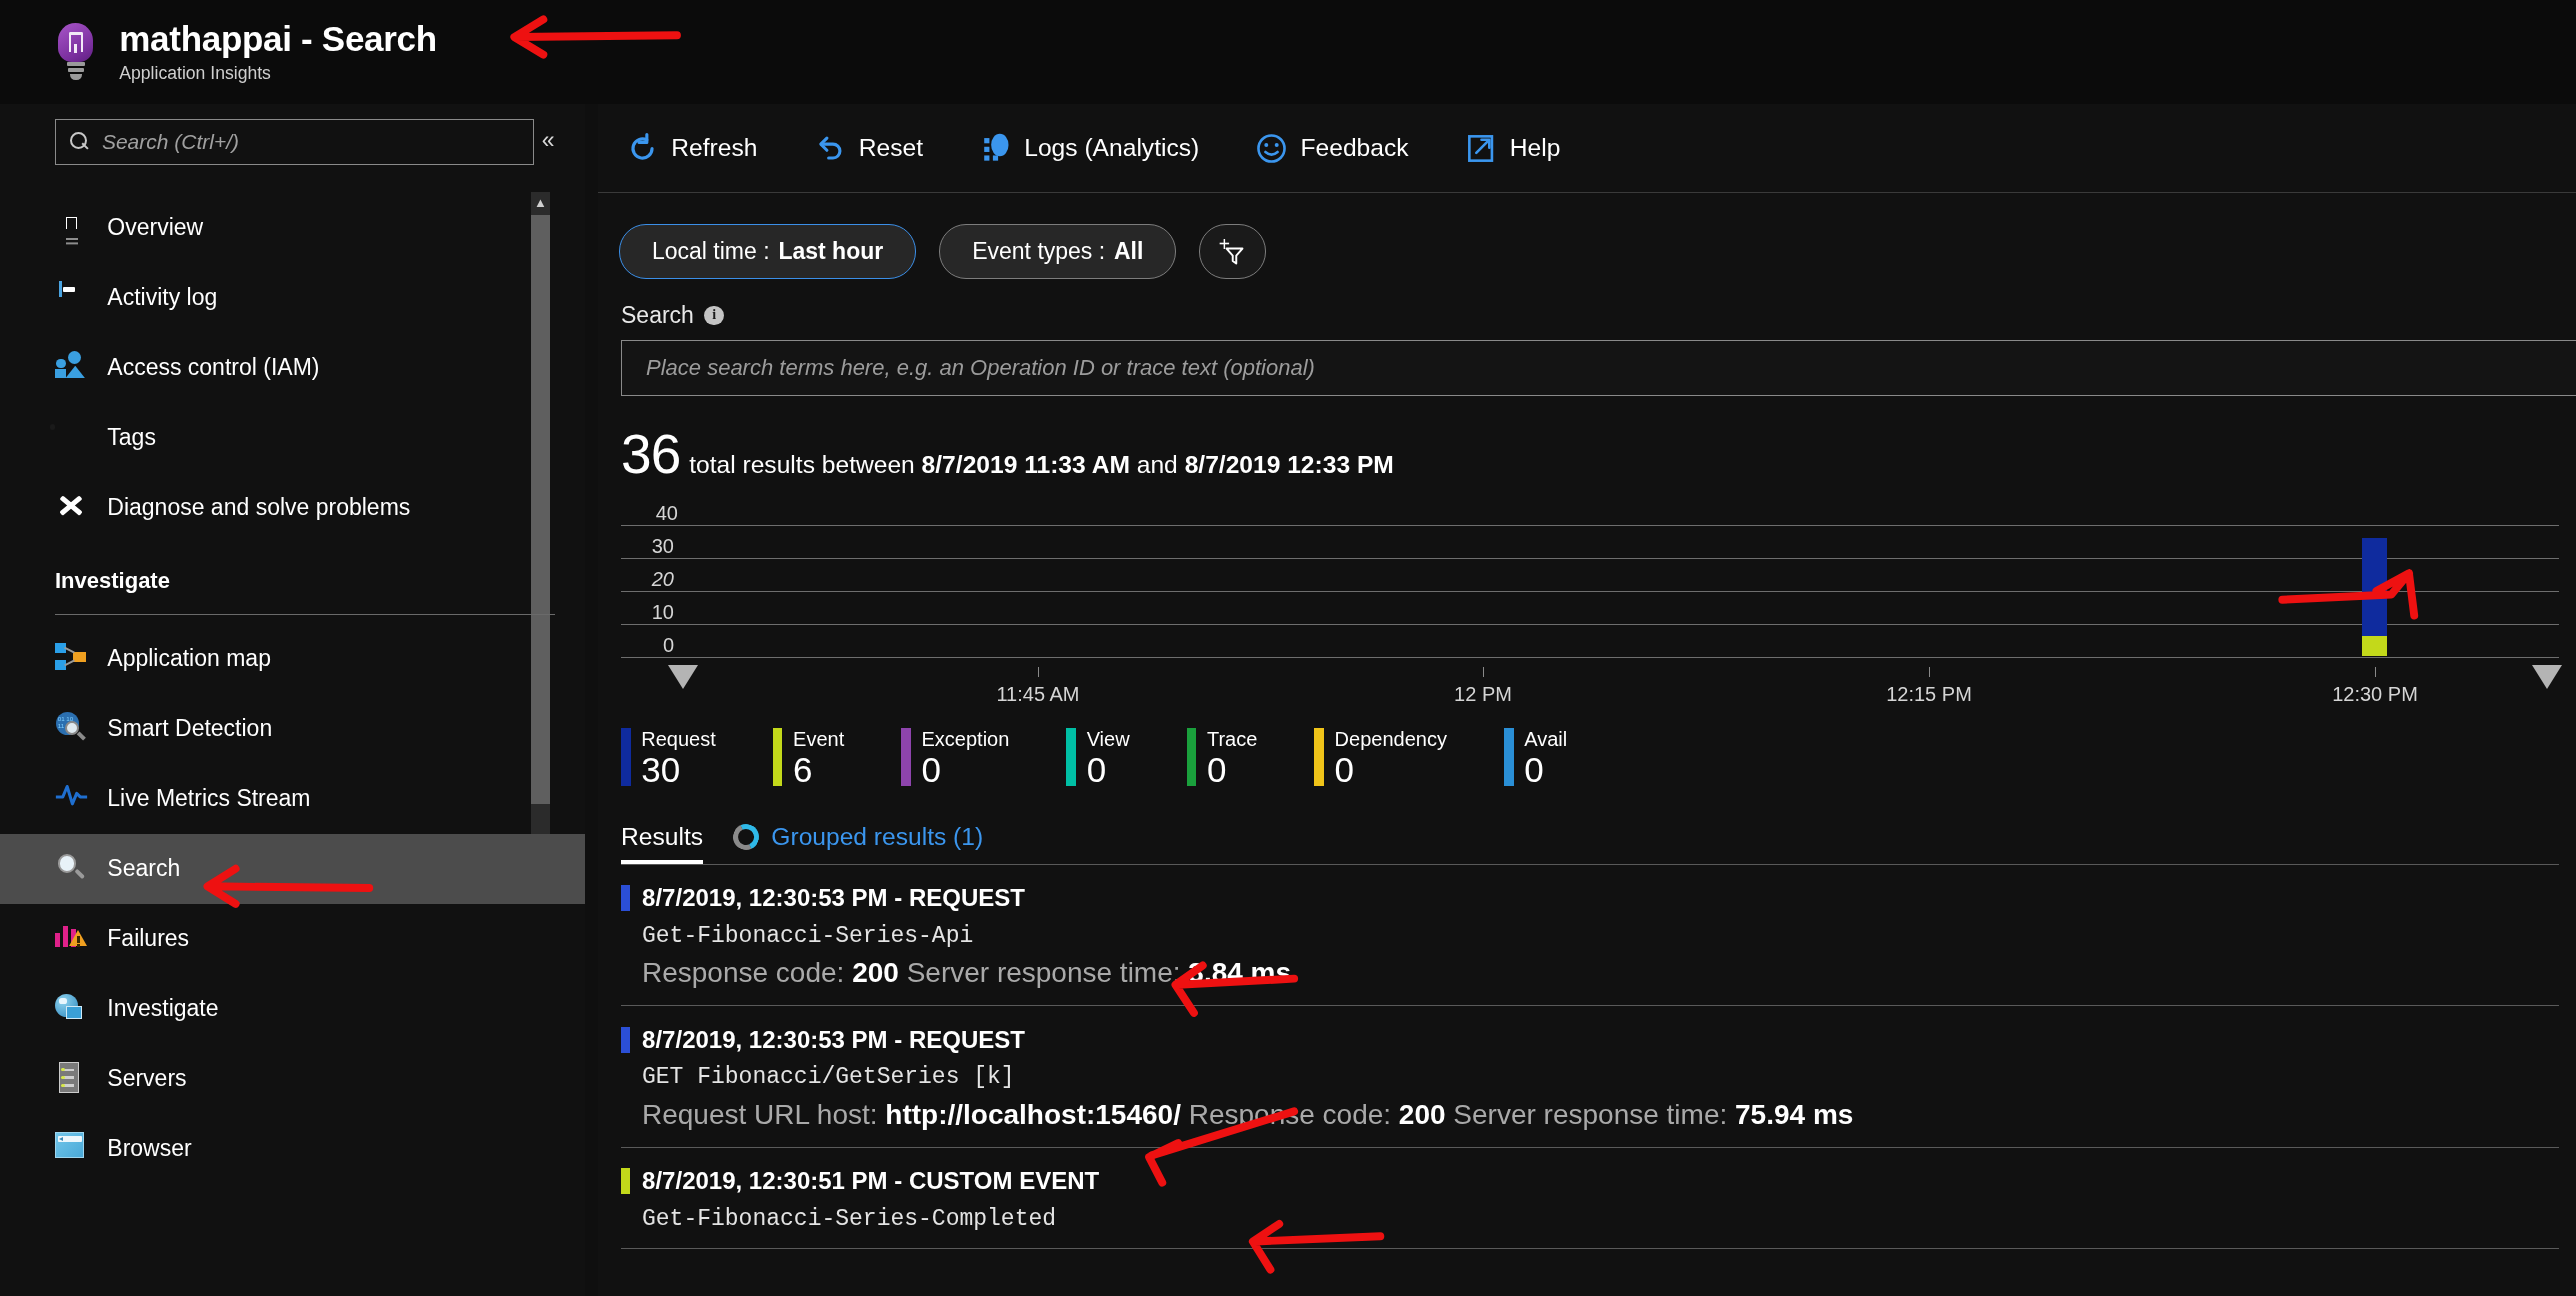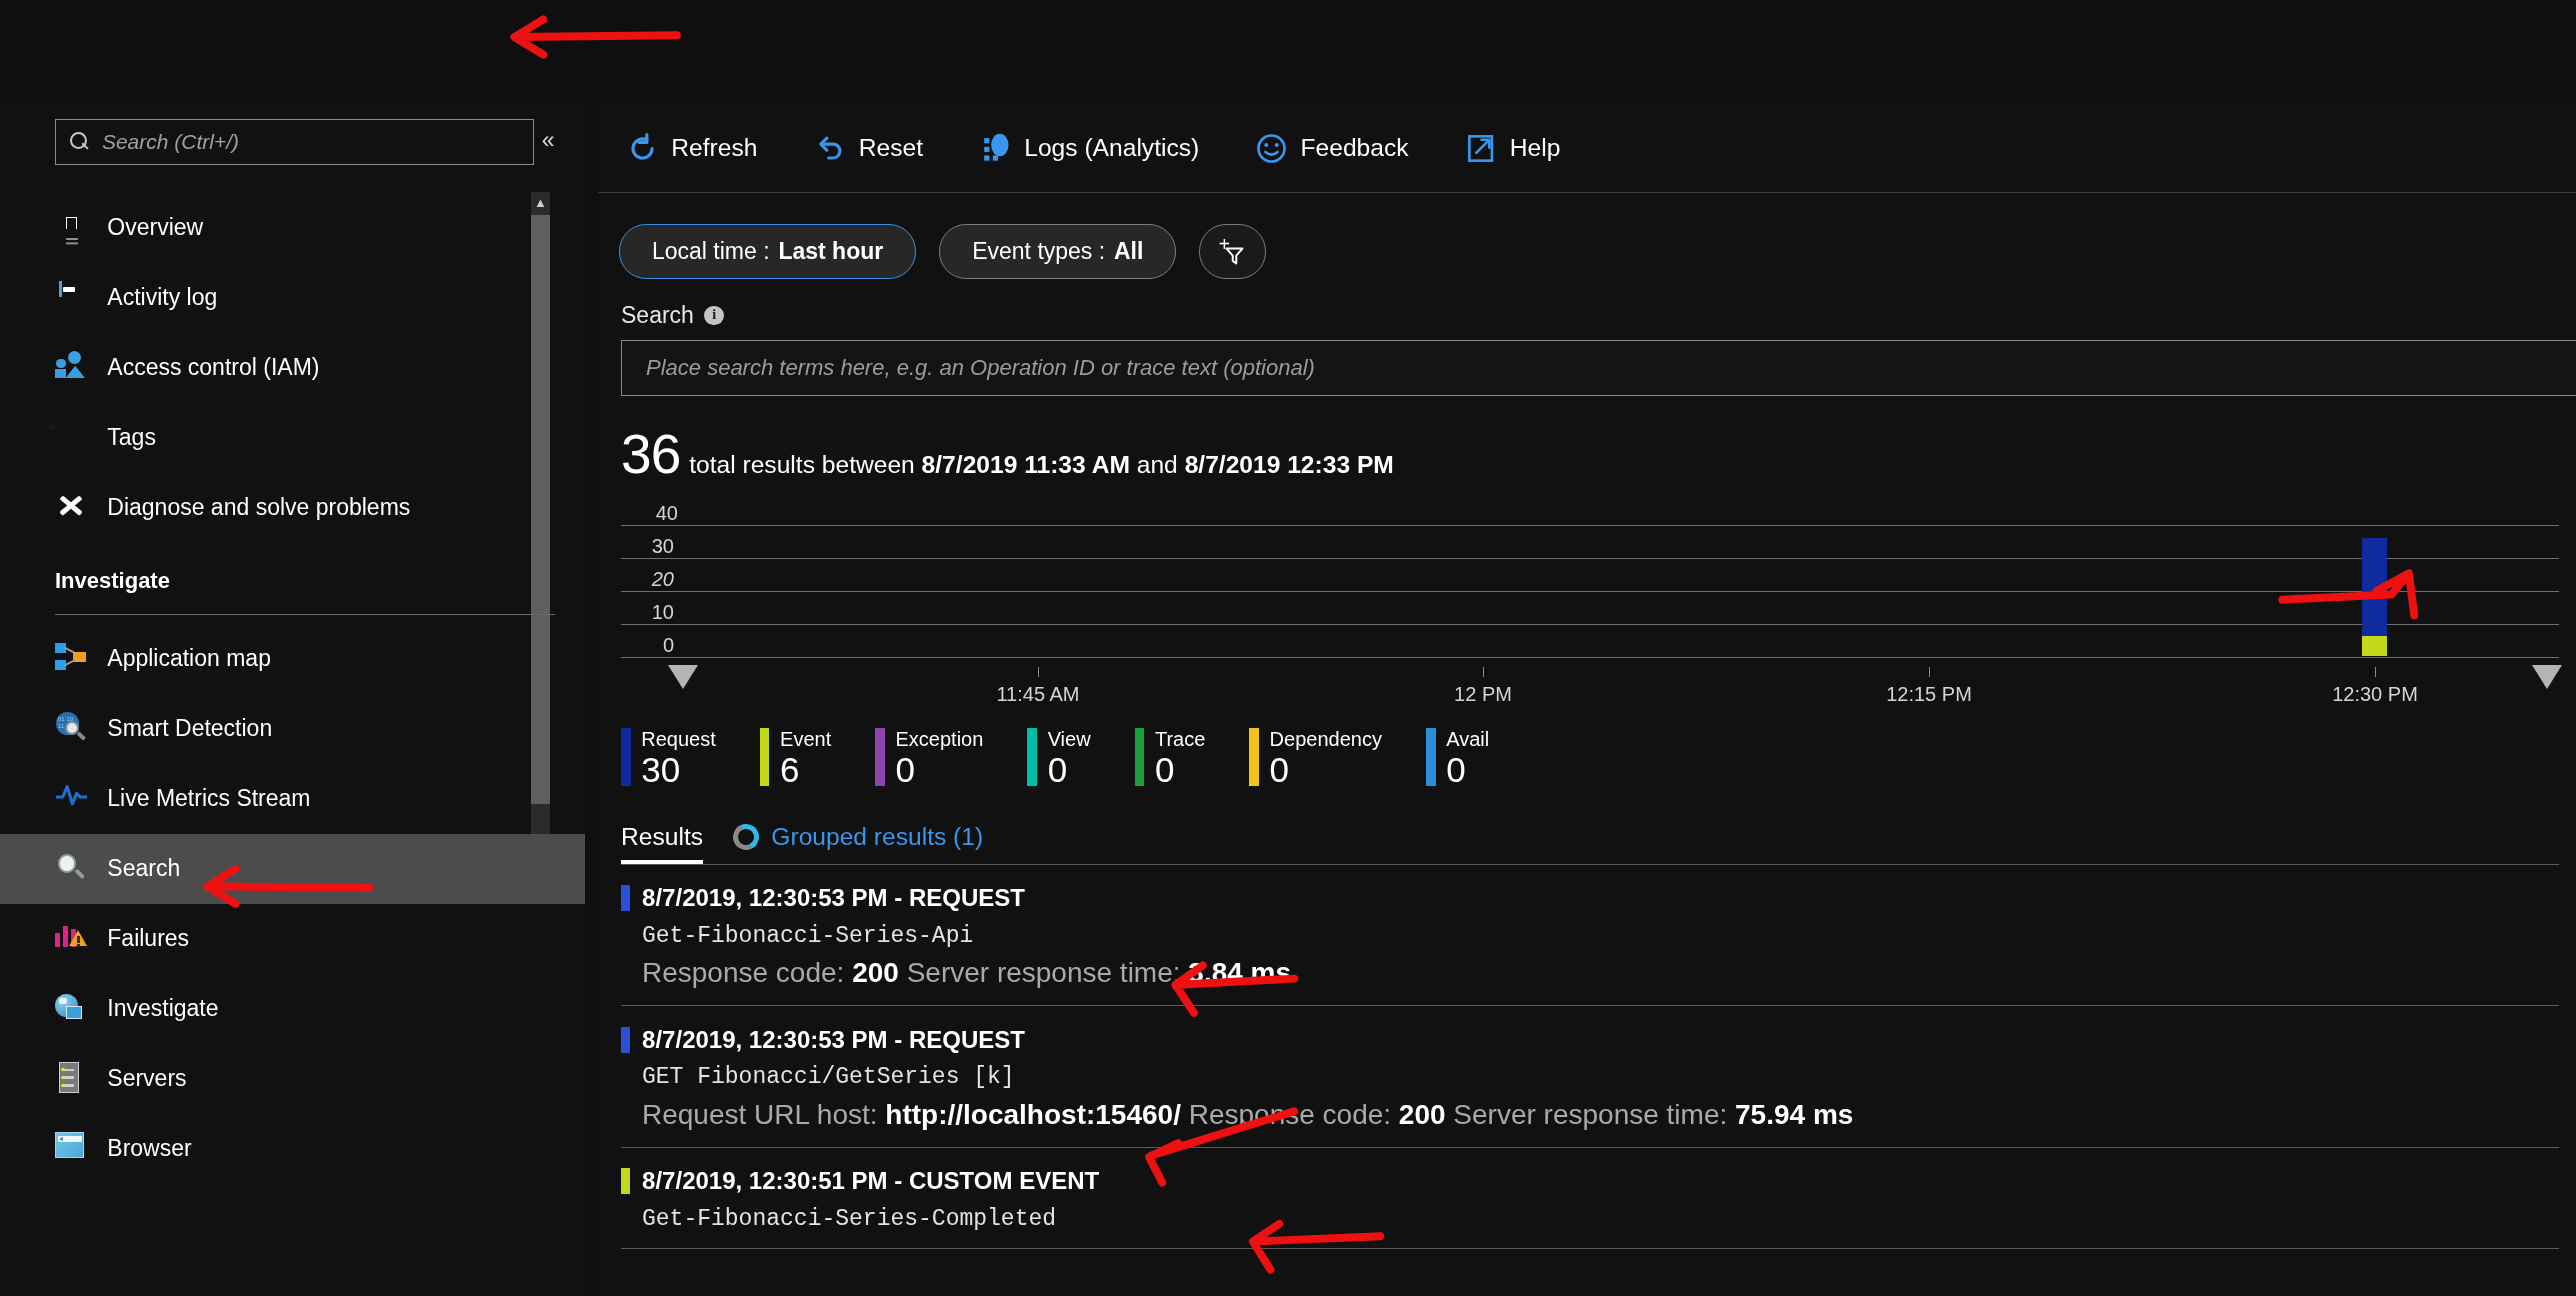--- a/index.html
+++ b/index.html
@@ -212,21 +212,21 @@
   .grid-line { position: absolute; left: 0; width: 1938px; height: 0.9px; background: #6e6e6e; }
   .y-lbl { position: absolute; font-size: 20px; color: #d5d5d5; text-align: right; width: 53px; }
   .bar-stack { position: absolute; bottom: 0.9px; width: 24.6px; }
   .bar-seg { width: 24.6px; }
   .axis-row { position: relative; margin: 0 0 0 23px; width: 1938px; height: 49px; }
   .tick { position: absolute; top: 0; width: 0.9px; height: 10.6px; background: #8a8a8a; }
   .x-lbl { position: absolute; top: 16px; font-size: 20px; color: #d5d5d5; transform: translateX(-50%); white-space: nowrap; }
   .handle { position: absolute; top: -1.8px; width: 0; height: 0; border-left: 15px solid transparent; border-right: 15px solid transparent; border-bottom: 24.6px solid #b4b4b4; transform: translateX(-50%) rotate(180deg); }
 
   
-  .legend { display: flex; padding: 12.3px 0 0 23px; gap: 4px; }
+  .legend { display: flex; padding: 12.3px 0 0 23px; gap: 17px; }
   .lg { display: flex; gap: 10.6px; margin-right: 40px; }
   .lg-bar { width: 9.7px; height: 58px; flex: none; }
   .lg-txt { display: flex; flex-direction: column; }
   .lg-name { font-size: 20px; color: #ffffff; white-space: nowrap; line-height: 1.1; }
   .lg-val { font-size: 35px; color: #ffffff; line-height: 1.05; margin-top: 1.8px; }
 
   
   .tabs { display: flex; align-items: center; gap: 30px; padding: 35px 0 0 23px; }
   .tab { font-size: 24.6px; color: #ffffff; padding-bottom: 12.3px; cursor: pointer; position: relative; }
   .tab.active:after { content: ""; position: absolute; left: 0; bottom: 0; width: 100%; height: 3.5px; background: #ffffff; }
@@ -245,20 +245,33 @@
   .res-meta b { color: #ffffff; font-weight: bold; }
 
   
   .annot { position: absolute; pointer-events: none; }
 </style>
 </head>
 <body>
 
 <div class="page">
 
+  <div class="topbar">
+    <div class="topbar-icon">
+      <div class="bulb-body"></div>
+      <div class="bulb-filament"></div>
+      <div class="bulb-base1"></div>
+      <div class="bulb-base2"></div>
+      <div class="bulb-base3"></div>
+    </div>
+    <div class="topbar-titles">
+      <div class="topbar-title">mathappai - Search</div>
+      <div class="topbar-sub">Application Insights</div>
+    </div>
+  </div>
 
   <div class="sidebar">
 
     <div class="sidebar-top">
       <div class="search-box">
         <span class="mag"></span>
         <input class="search-input" type="text" placeholder="Search (Ctrl+/)" style="">
       </div>
     </div>
     <div class="collapse-btn">«</div>

